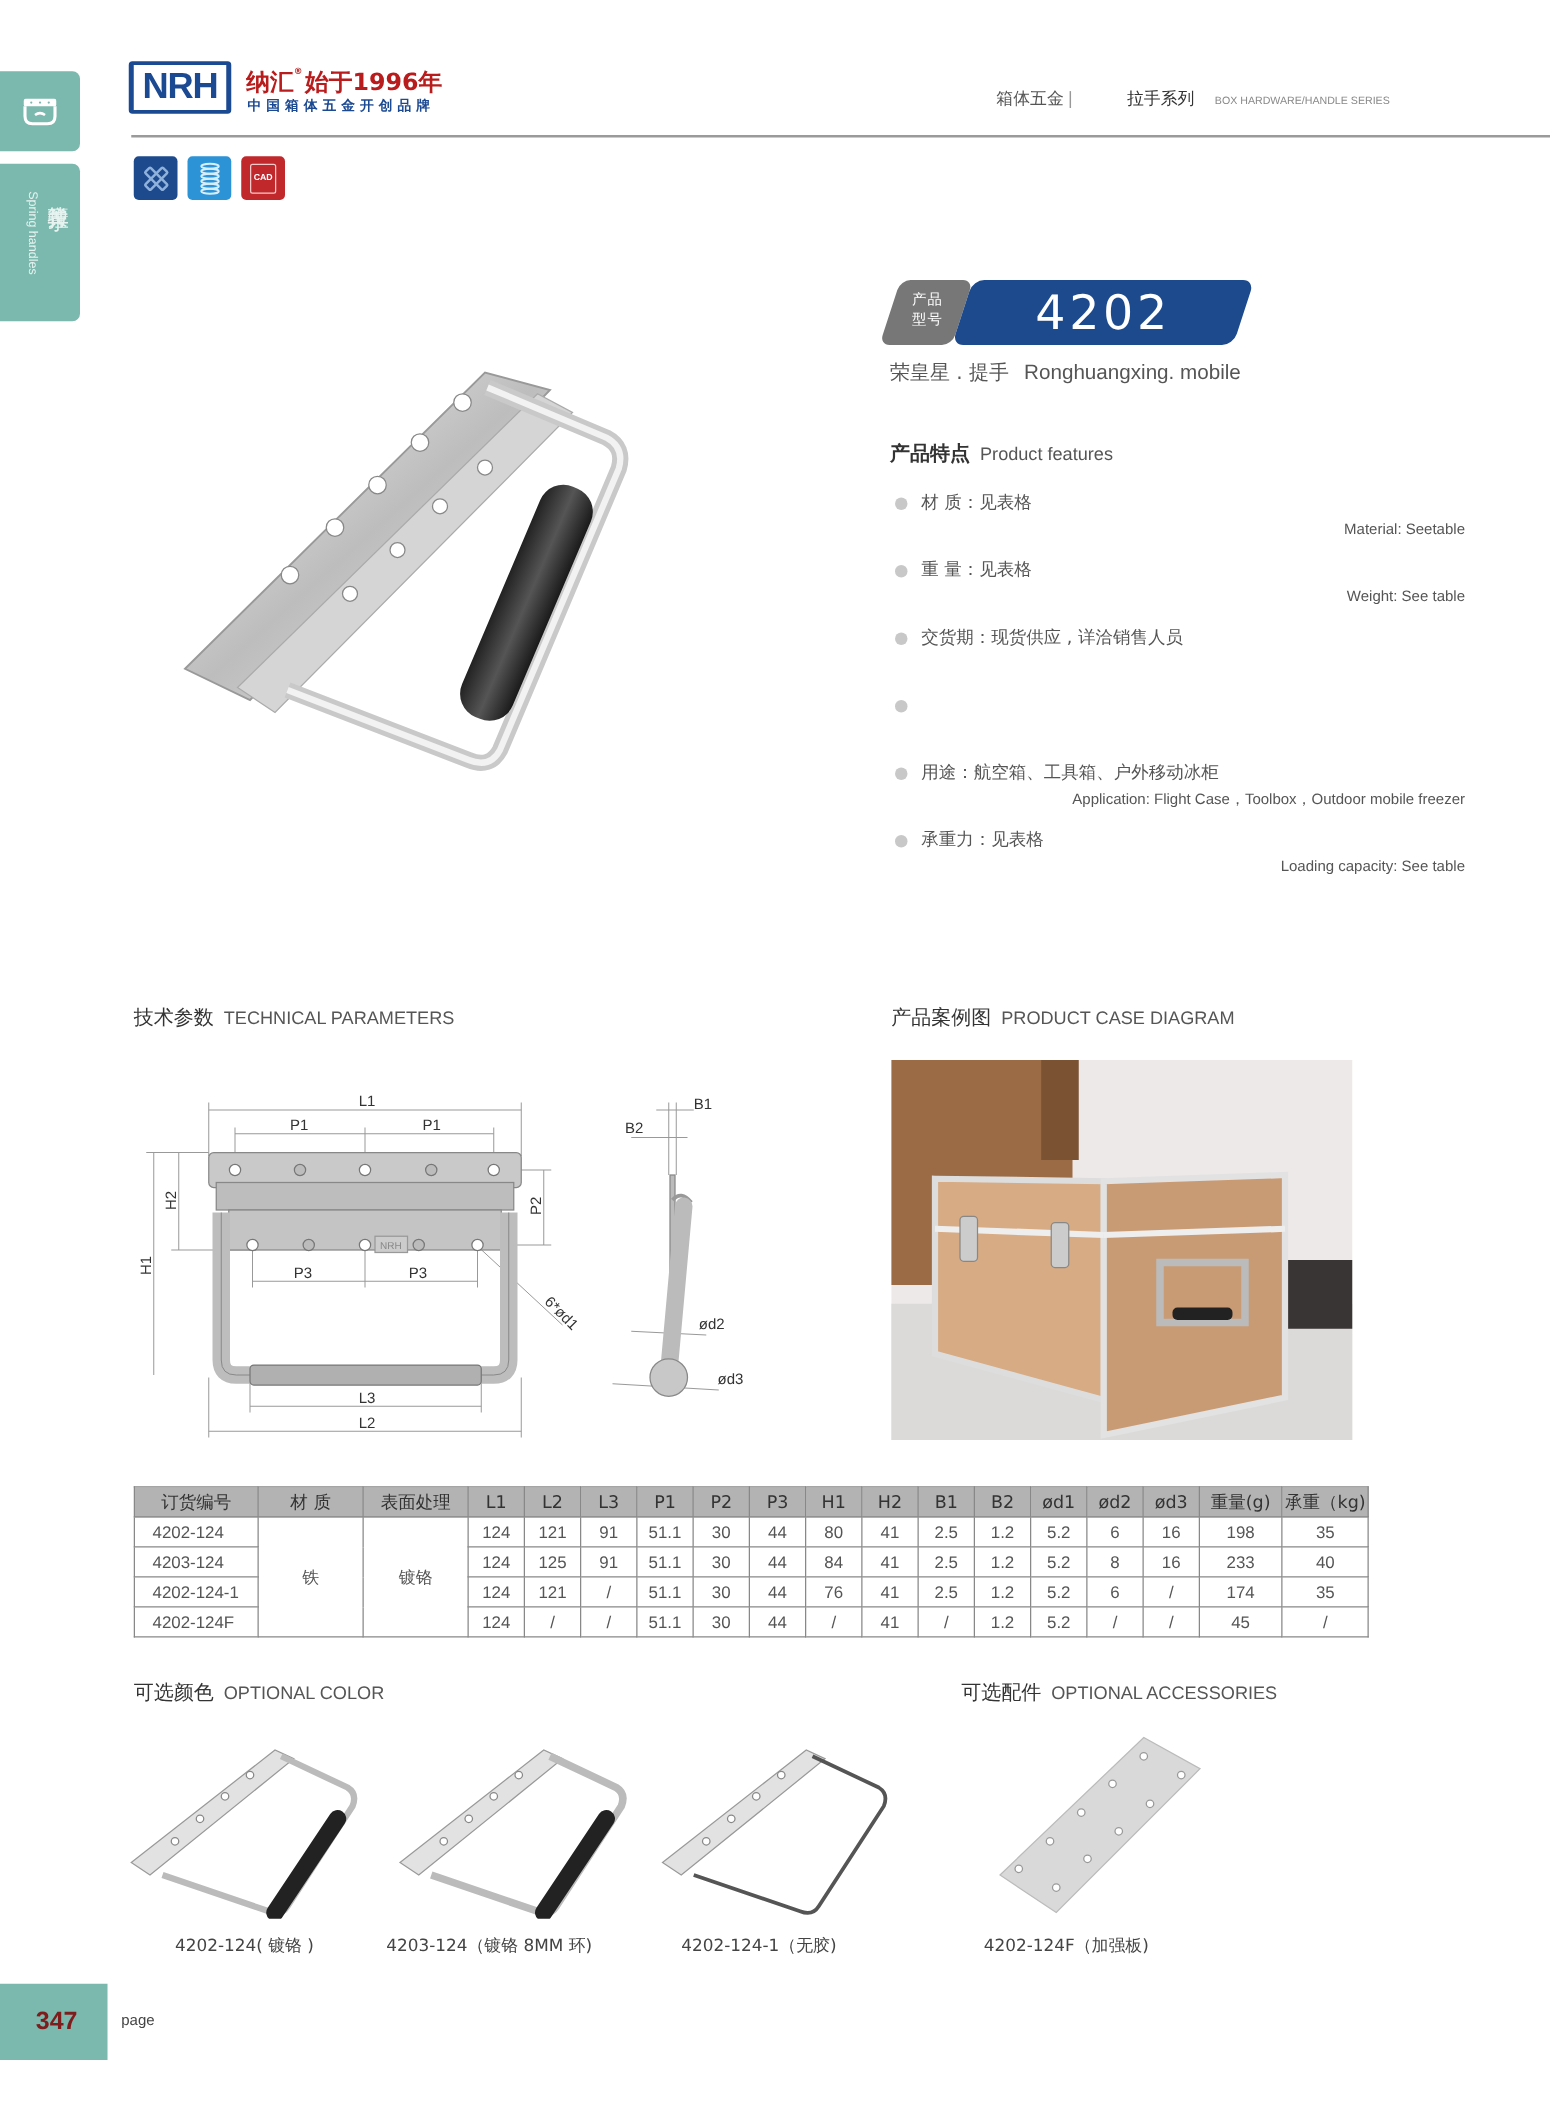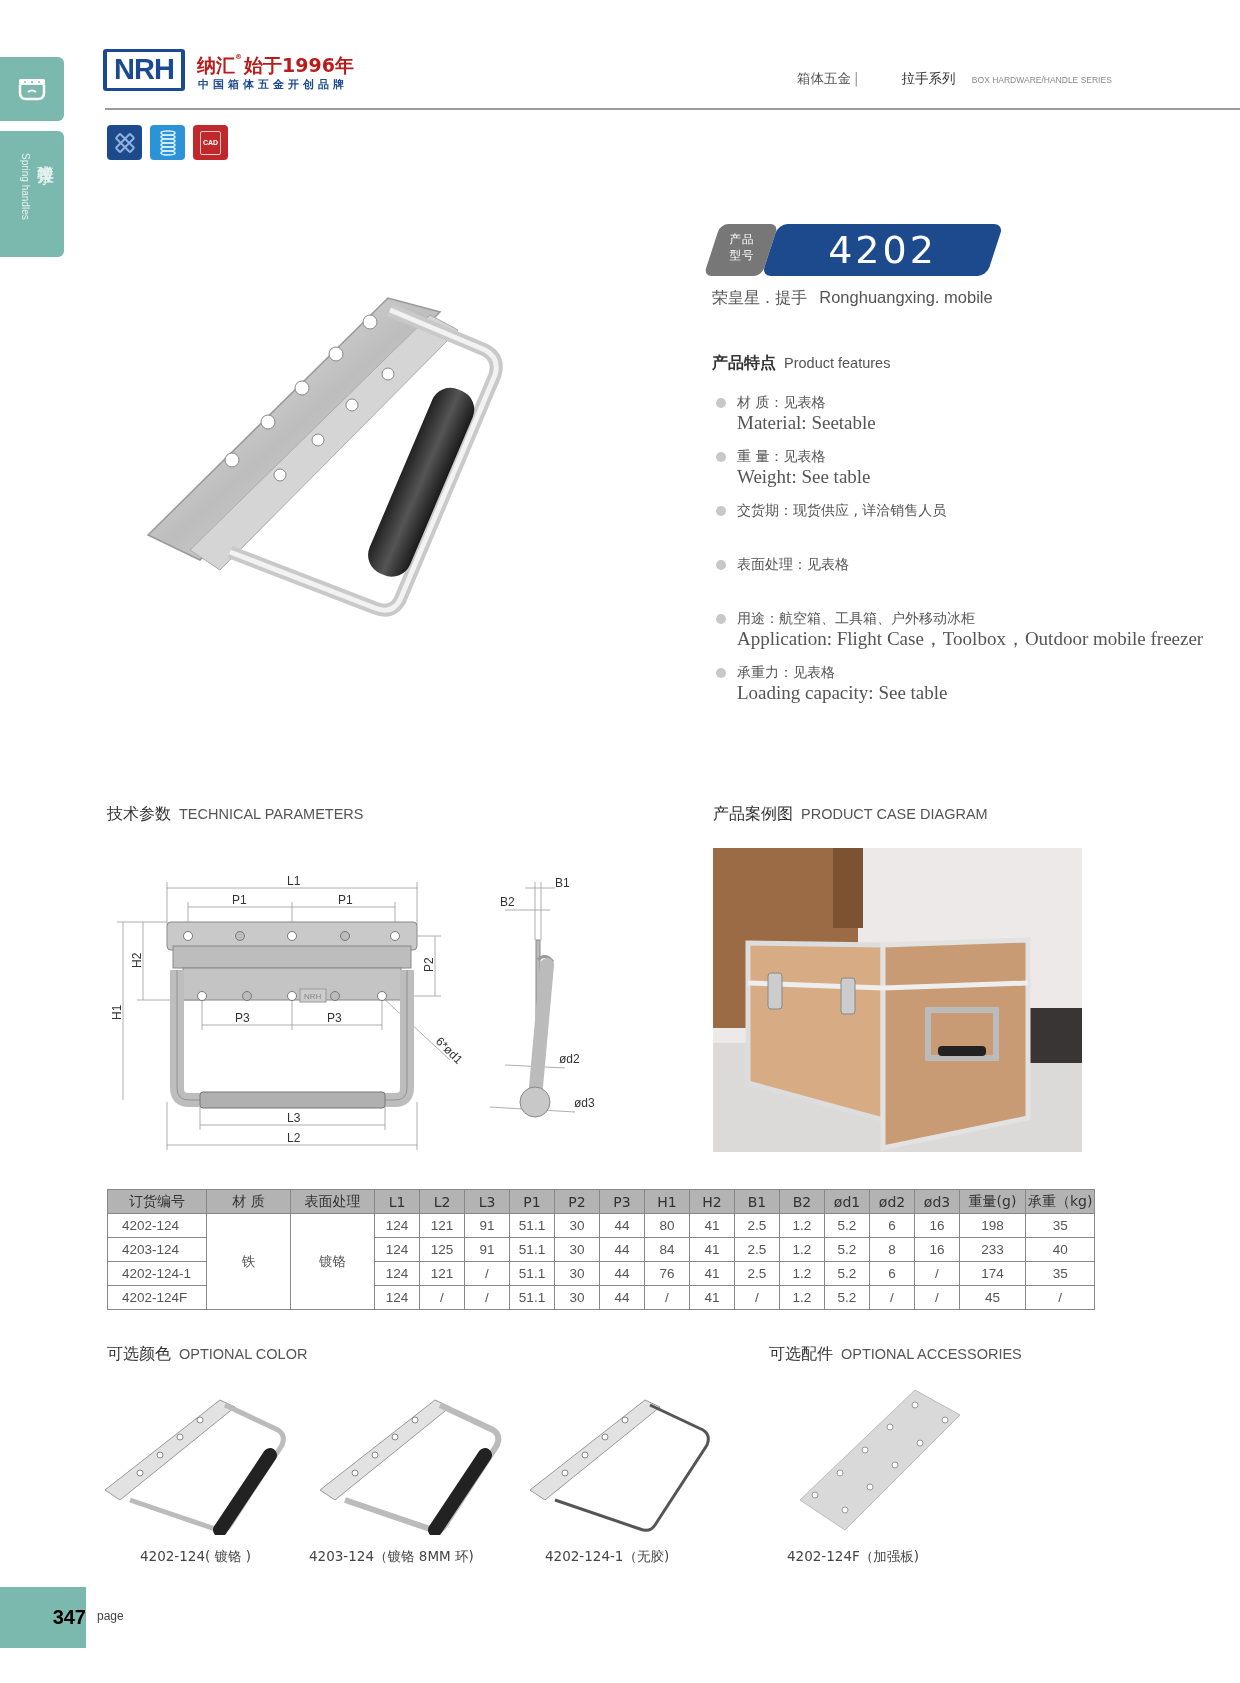--- a/index.html
+++ b/index.html
@@ -42,41 +42,41 @@
   .subtitle .en { margin-left: 12px; font-family: "Liberation Sans", sans-serif; font-size: 16.5px; }
 
   .sec-title { font-size: 16px; color: #333; white-space: nowrap; }
   .sec-title .en { margin-left: 8px; font-family: "Liberation Sans", sans-serif; font-size: 14.5px; color: #555; }
   .sec-title.bold .cn { font-weight: bold; }
 
   .features { left: 712px; top: 392px; width: 460px; }
   .feature { position: relative; padding-left: 25px; height: 54px; }
   .feature .dot { position: absolute; left: 4px; top: 6px; width: 10px; height: 10px; border-radius: 50%; background: #c8c8c8; }
   .feature .cn { font-size: 14px; color: #555; line-height: 20px; white-space: nowrap; }
-  .feature .en { font-family: Liberation Serif, serif; font-size: 19px; color: #555; line-height: 22px; white-space: nowrap; }
+  .feature .en { font-family: Liberation Sans, sans-serif; font-size: 12px; color: #555; line-height: 22px; white-space: nowrap; text-align: right; }
 
   
   .drawing { left: 105px; top: 870px; width: 530px; height: 290px; }
 
   
   .photo { left: 713px; top: 848px; width: 369px; height: 304px; overflow: hidden; }
 
   
   .spec-table { left: 107px; top: 1189px; border-collapse: collapse; font-size: 13.5px; color: #555; }
   .spec-table th, .spec-table td { border: 1px solid #888; height: 24px; text-align: center; padding: 0 2px; white-space: nowrap; font-weight: normal; }
   .spec-table th { background: #b3b3b3; color: #333; font-size: 14px; }
   .spec-table td.code { text-align: left; padding-left: 14px; }
   .spec-table td { font-family: "Liberation Sans", sans-serif; }
 
   
   .opt-img { position: absolute; top: 1385px; height: 150px; }
   .caption { position: absolute; top: 1548px; font-size: 13.5px; color: #444; white-space: nowrap; }
 
   
-  .page-tab { left: 0; top: 1587px; width: 86px; height: 61px; background: #7bb8ad; color: #000000; font-size: 20px; font-weight: bold; text-align: right; padding-right: 0; line-height: 61px; font-family: "Liberation Sans", sans-serif; }
+  .page-tab { left: 0; top: 1587px; width: 86px; height: 61px; background: #7bb8ad; color: #7f1d1d; font-size: 20px; font-weight: bold; text-align: right; padding-right: 24px; line-height: 61px; font-family: "Liberation Sans", sans-serif; }
   .page-label { left: 97px; top: 1609px; font-size: 12px; color: #444; font-family: "Liberation Sans", sans-serif; }
 </style>
 </head>
 <body>
 
 <div class="side-tab t1">
   <svg width="30" height="26" viewBox="0 0 30 26">
     <rect x="2" y="3" width="26" height="6" rx="1.5" fill="#fff"></rect>
     <path d="M3 9 L3 17 Q3 23 9 23 L21 23 Q27 23 27 17 L27 9" fill="none" stroke="#fff" stroke-width="2.5"></path>
     <path d="M11 16 Q15 13 19 16" fill="none" stroke="#fff" stroke-width="2"></path>
@@ -184,21 +184,20 @@
     <span class="dot"></span>
     <div class="cn">重   量：见表格</div>
     <div class="en">Weight: See table</div>
   </div>
   <div class="feature">
     <span class="dot"></span>
     <div class="cn">交货期：现货供应 , 详洽销售人员</div>
   </div>
   <div class="feature">
     <span class="dot"></span>
-    <div class="cn">表面处理：见表格</div>
   </div>
   <div class="feature">
     <span class="dot"></span>
     <div class="cn">用途：航空箱、工具箱、户外移动冰柜</div>
     <div class="en">Application: Flight Case，Toolbox，Outdoor mobile freezer</div>
   </div>
   <div class="feature">
     <span class="dot"></span>
     <div class="cn">承重力：见表格</div>
     <div class="en">Loading capacity: See table</div>

